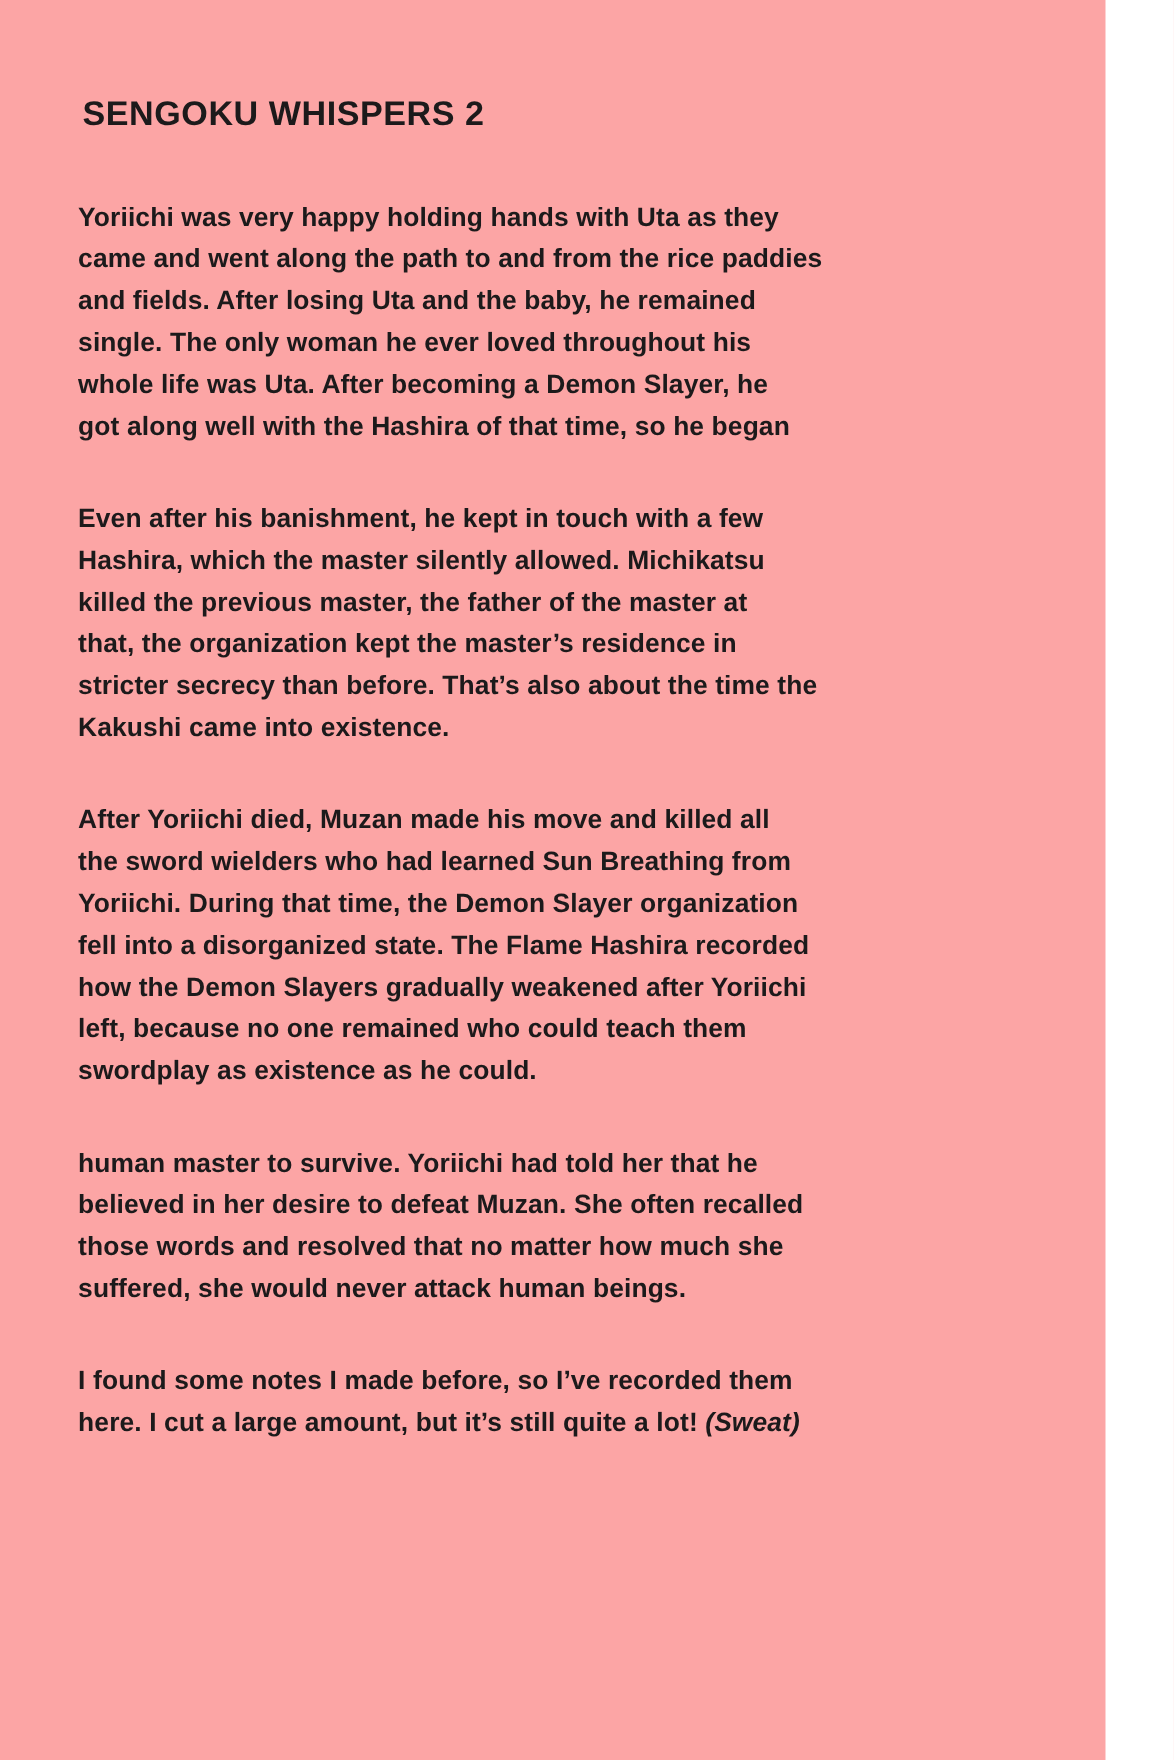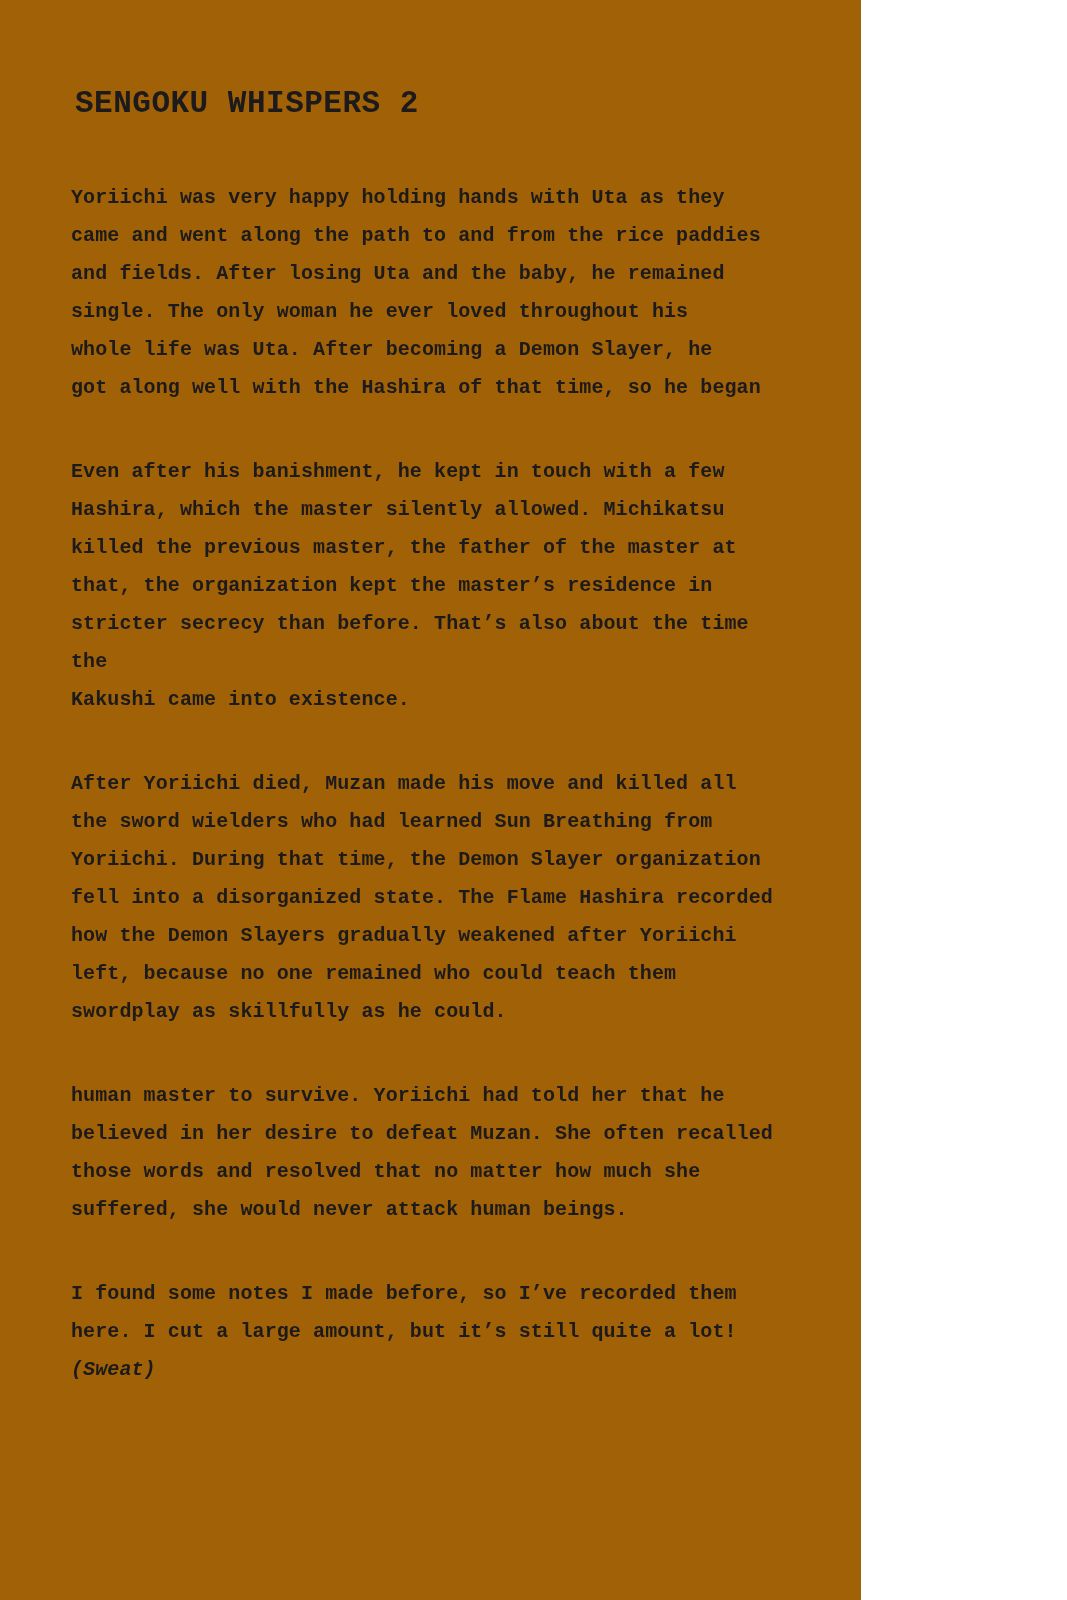--- a/index.html
+++ b/index.html
@@ -2,41 +2,41 @@
 <html><head>
 <meta charset="utf-8">
 <style>
   html, body {
     margin: 0;
     padding: 0;
     background: #ffffff;
   }
   .page {
     position: relative;
-    width: 861px;
+    width: 1005px;
     height: 1600px;
-    background: #a16207;
+    background: #fca5a5;
     overflow: hidden;
-    font-family: Liberation Mono, monospace;
+    font-family: Liberation Sans, sans-serif;
     font-weight: bold;
     color: #1c1a1b;
   }
   .content {
     padding: 88px 58px 0 71px;
   }
   .doc-title {
     margin: 0 0 60px 4px;
     font-size: 31px;
     line-height: 31px;
     font-weight: bold;
     letter-spacing: 0.5px;
   }
   .para {
     margin: 0 17px 46px 0;
-    font-size: 20px;
+    font-size: 24px;
     line-height: 38px;
     letter-spacing: 0.1px;
   }
   .para .line {
     display: block;
   }
   .para em {
     font-style: italic;
   }
 </style>
@@ -63,21 +63,21 @@
           <span class="line">stricter secrecy than before. That’s also about the time the</span>
           <span class="line">Kakushi came into existence.</span>
         </p>
         <p class="para">
           <span class="line">After Yoriichi died, Muzan made his move and killed all</span>
           <span class="line">the sword wielders who had learned Sun Breathing from</span>
           <span class="line">Yoriichi. During that time, the Demon Slayer organization</span>
           <span class="line">fell into a disorganized state. The Flame Hashira recorded</span>
           <span class="line">how the Demon Slayers gradually weakened after Yoriichi</span>
           <span class="line">left, because no one remained who could teach them</span>
-          <span class="line">swordplay as skillfully as he could.</span>
+          <span class="line">swordplay as existence as he could.</span>
         </p>
         <p class="para">
           <span class="line">human master to survive. Yoriichi had told her that he</span>
           <span class="line">believed in her desire to defeat Muzan. She often recalled</span>
           <span class="line">those words and resolved that no matter how much she</span>
           <span class="line">suffered, she would never attack human beings.</span>
         </p>
         <p class="para">
           <span class="line">I found some notes I made before, so I’ve recorded them</span>
           <span class="line">here. I cut a large amount, but it’s still quite a lot! <em>(Sweat)</em></span>

